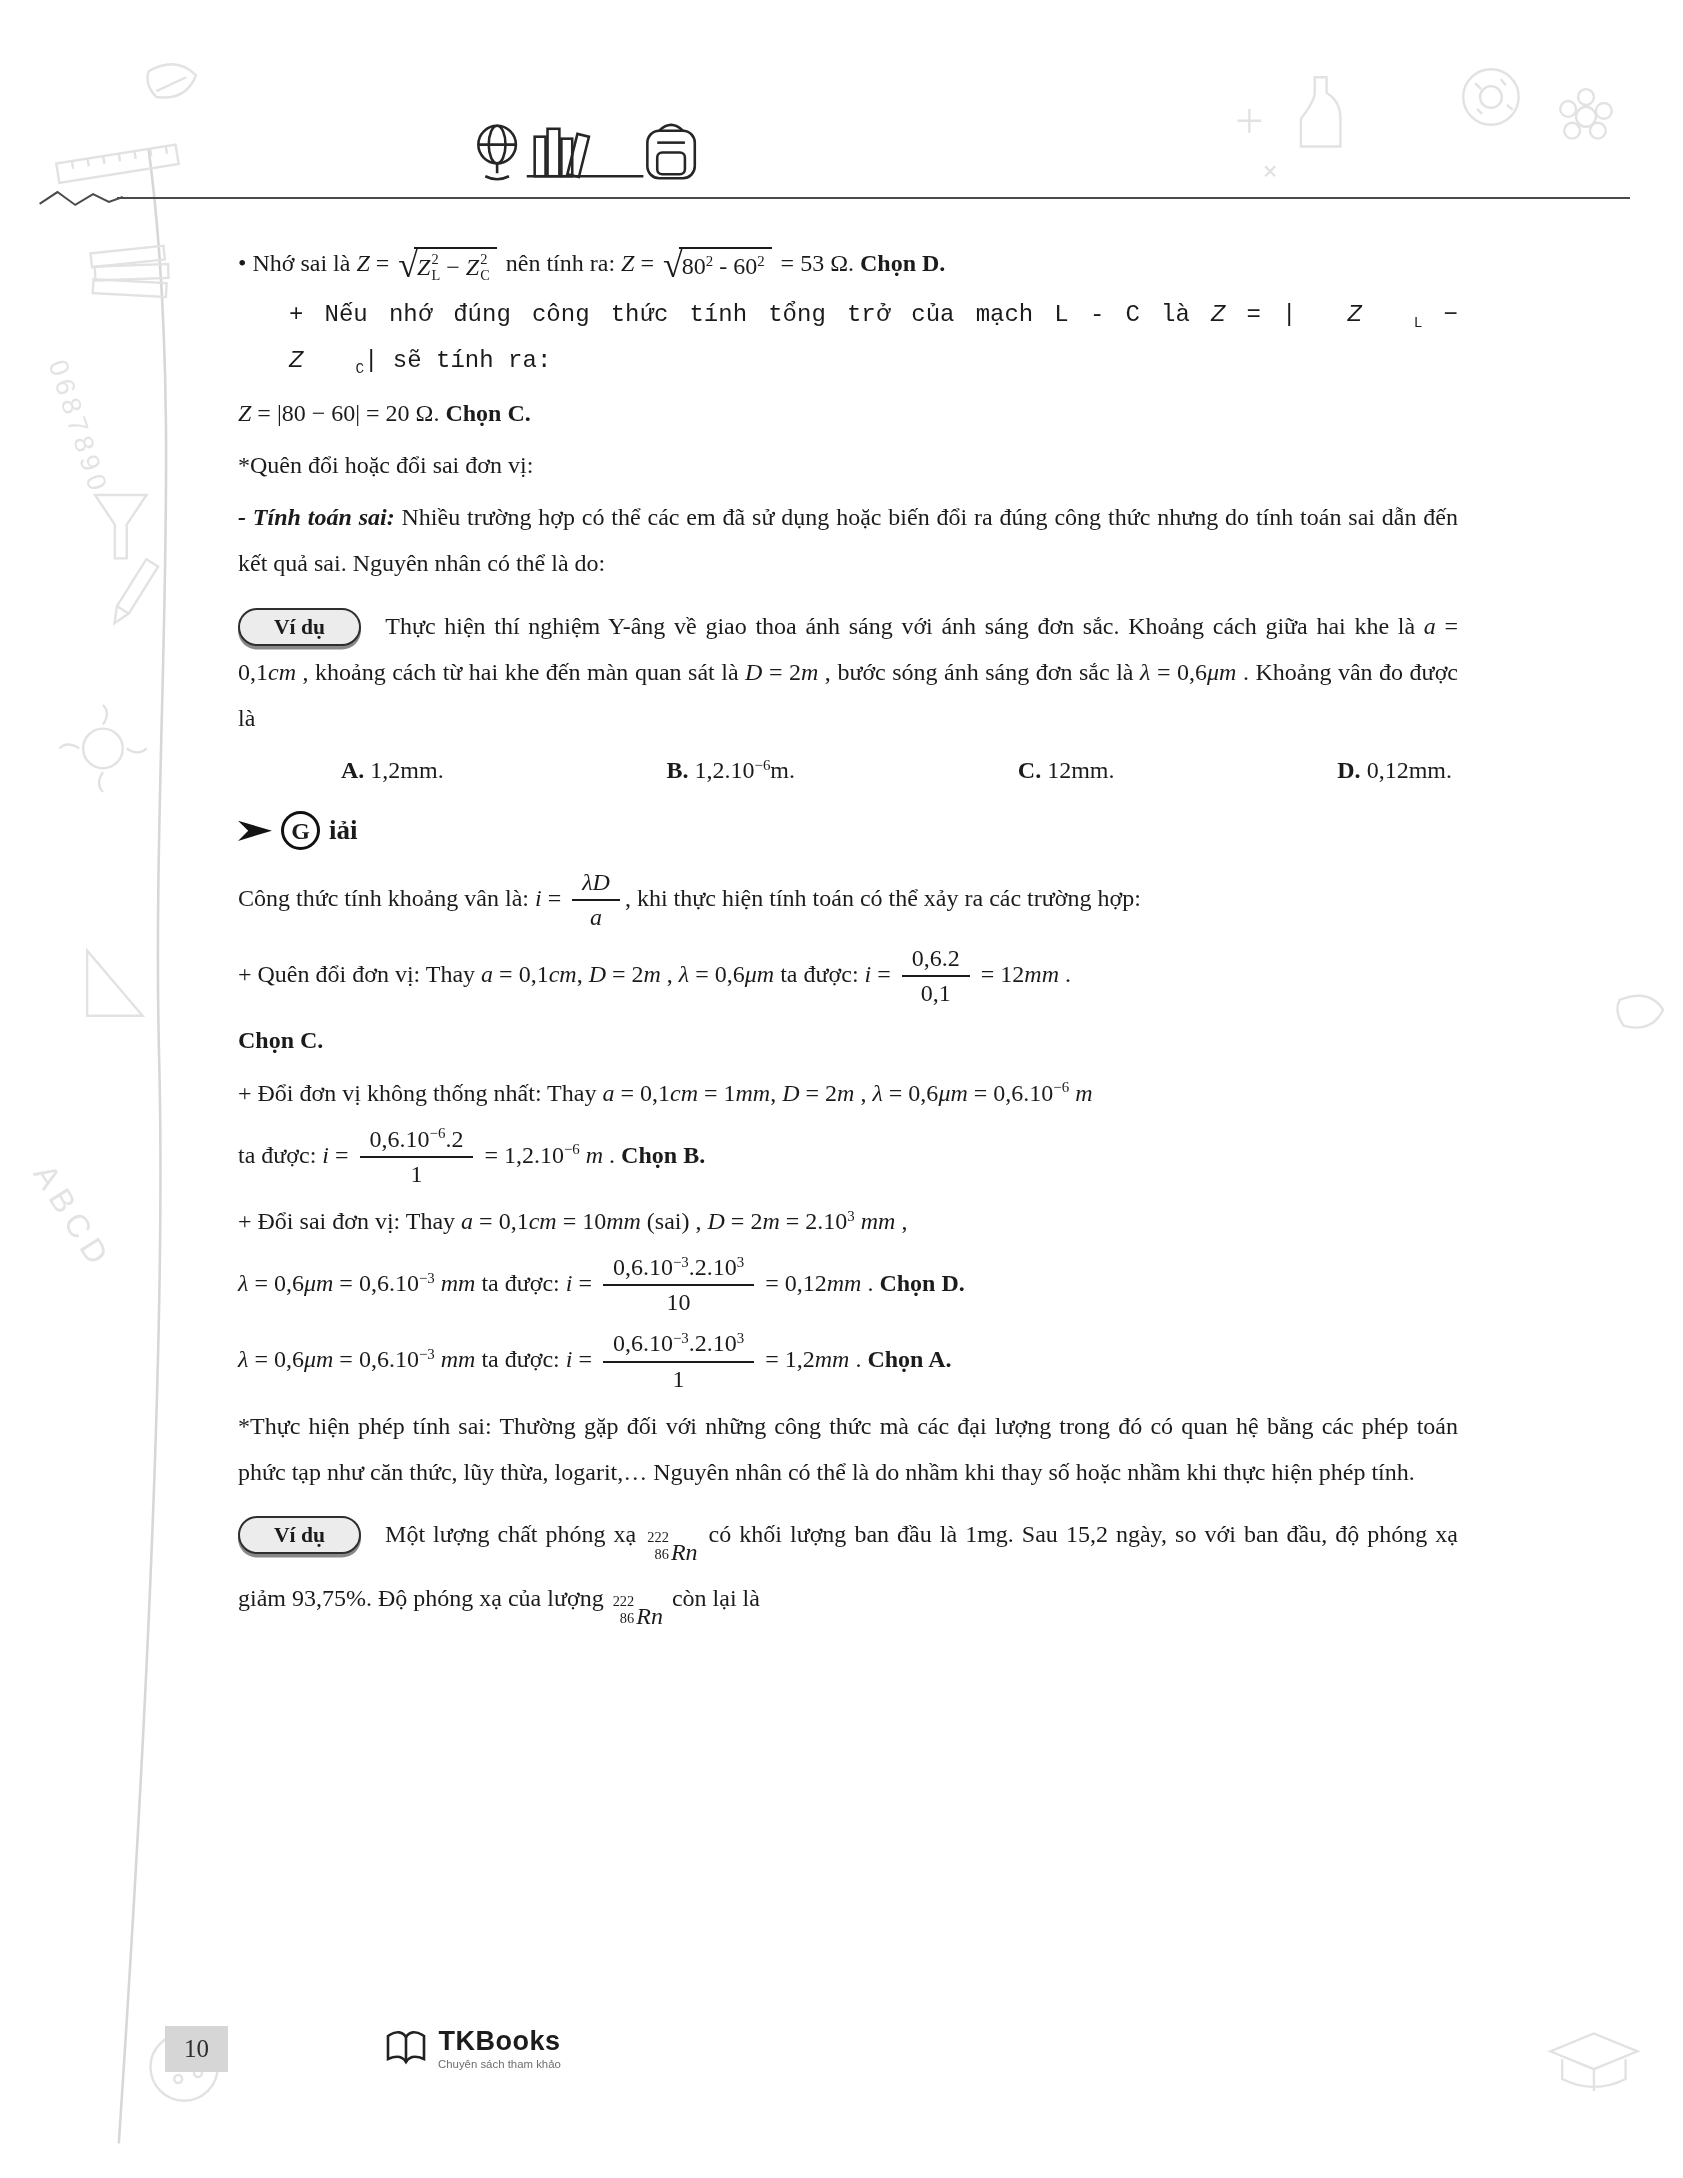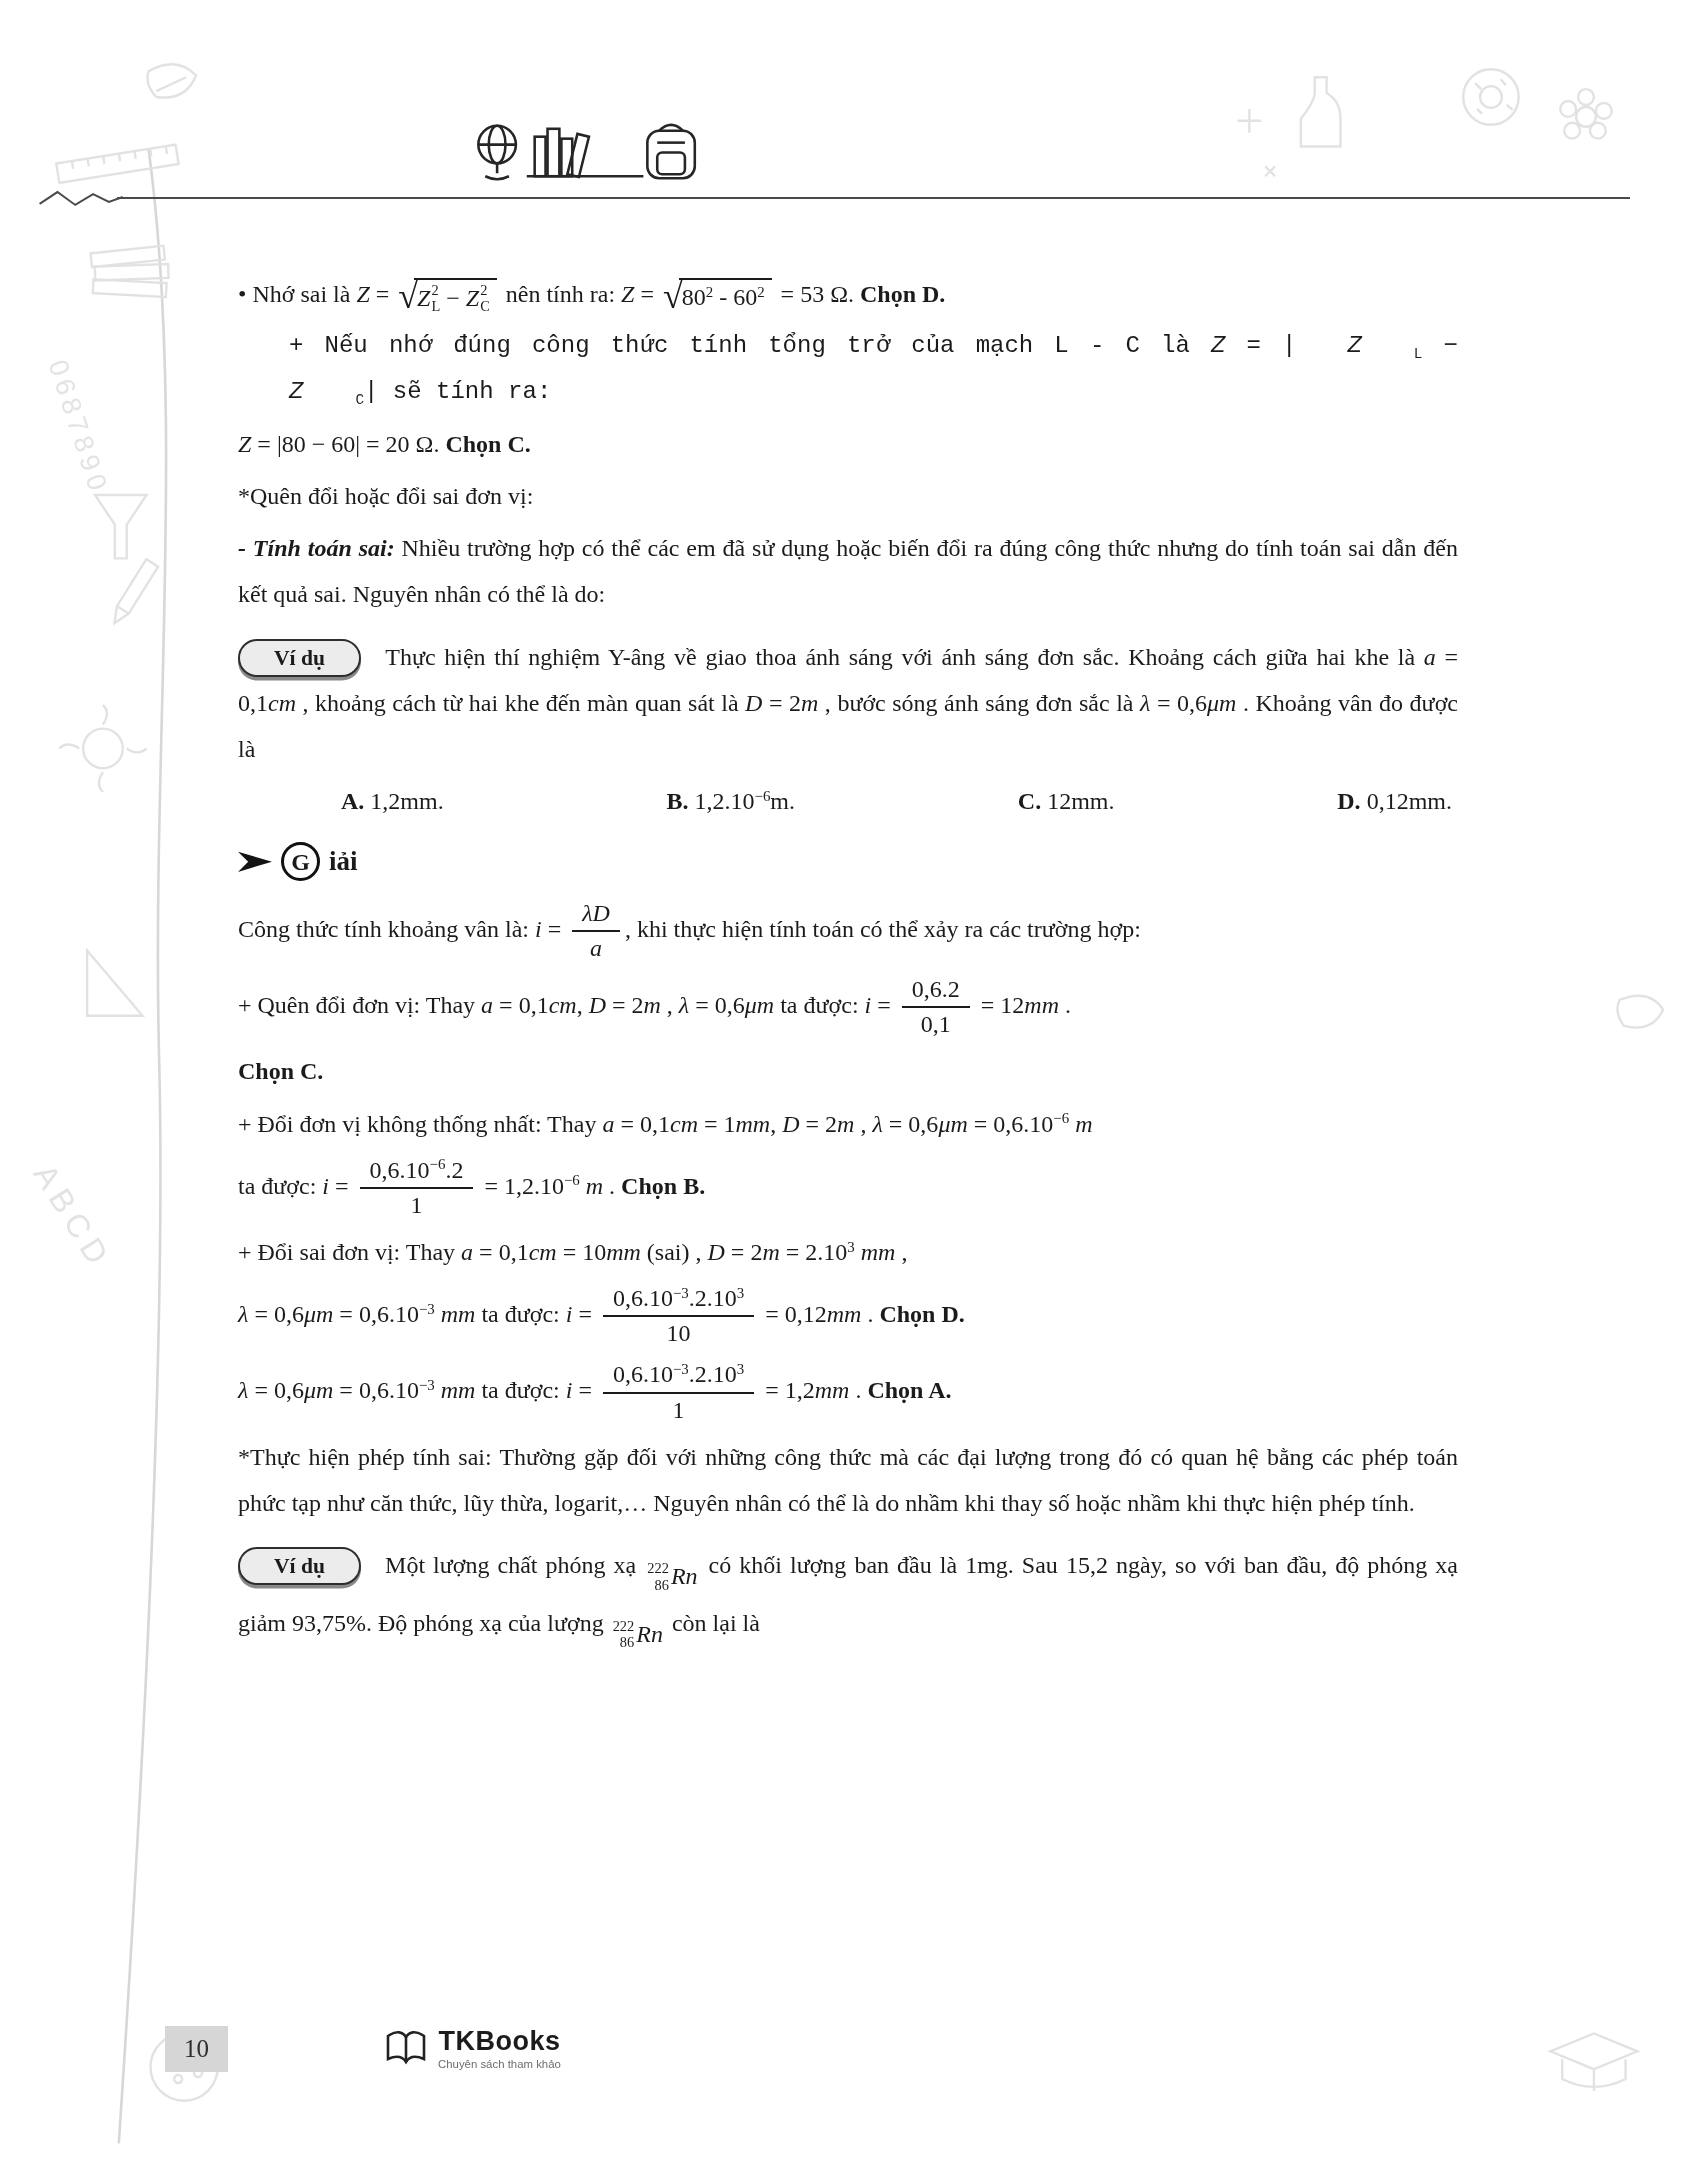--- a/index.html
+++ b/index.html
@@ -8,21 +8,21 @@
 
   
   .doodles{position:absolute;left:0;top:0;pointer-events:none;}
   .decor-num{position:absolute;left:71px;top:356px;transform:rotate(72deg);transform-origin:left top;
              color:#e3e3e3;font-size:27px;letter-spacing:5px;font-family:"Liberation Sans",sans-serif;}
   .decor-abc{position:absolute;left:57px;top:1158px;transform:rotate(58deg);transform-origin:left top;
              color:#e3e3e3;font-size:32px;letter-spacing:7px;font-family:"Liberation Sans",sans-serif;}
   .top-rule{position:absolute;left:117px;top:197px;width:1513px;height:2px;background:#4a4a4a;}
 
   
-  .content{position:absolute;left:238px;top:271px;width:1220px;font-size:24px;line-height:1.92;}
+  .content{position:absolute;left:238px;top:240px;width:1220px;font-size:24px;line-height:1.92;}
   .para{margin:0 0 6px 0;}
   .justify{text-align:justify;}
   .indent1{text-indent:51px;font-family:Liberation Mono, monospace;}
   .mt{margin-top:16px;}
   .bold{font-weight:bold;}
   .bolditalic{font-weight:bold;font-style:italic;}
   .mi{font-style:italic;}
 
   .frac{display:inline-flex;flex-direction:column;align-items:center;vertical-align:middle;
         margin:2px 5px;line-height:1.3;}
@@ -32,21 +32,21 @@
   .sqrt{display:inline-flex;align-items:flex-start;vertical-align:middle;margin:0 3px;}
   .sqrt .radical{font-size:1.5em;line-height:1;font-style:normal;}
   .sqrt .radicand{border-top:2.2px solid #1b1b1b;padding:2px 7px 0 3px;margin-left:-4px;line-height:1.3;}
 
   .var{display:inline-flex;align-items:center;}
   .supsub{display:inline-flex;flex-direction:column;justify-content:center;
           font-size:0.6em;line-height:1.15;margin-left:1px;}
   .supsub span{display:block;min-height:1.15em;}
   sup{font-size:0.62em;line-height:0;position:relative;top:-0.55em;vertical-align:baseline;}
 
-  .nucl{display:inline-flex;align-items:center;margin:0 3px;}
+  .nucl{display:inline-flex;align-items:flex-start;margin:0 3px;}
   .presc{display:inline-flex;flex-direction:column;font-size:0.6em;line-height:1.15;
          text-align:right;margin-right:2px;}
 
   .vd-badge{display:inline-block;text-align:center;border:2.5px solid #2e2e2e;border-radius:20px;
             background:#ececec;box-shadow:0 3.5px 0 rgba(40,40,40,.55);font-weight:bold;
             font-size:0.9em;line-height:1.55;padding:1px 34px 0;margin-right:16px;}
 
   .options{display:flex;justify-content:space-between;padding-left:103px;padding-right:6px;margin:0 0 8px;}
   .options .lbl{font-weight:bold;}
 

